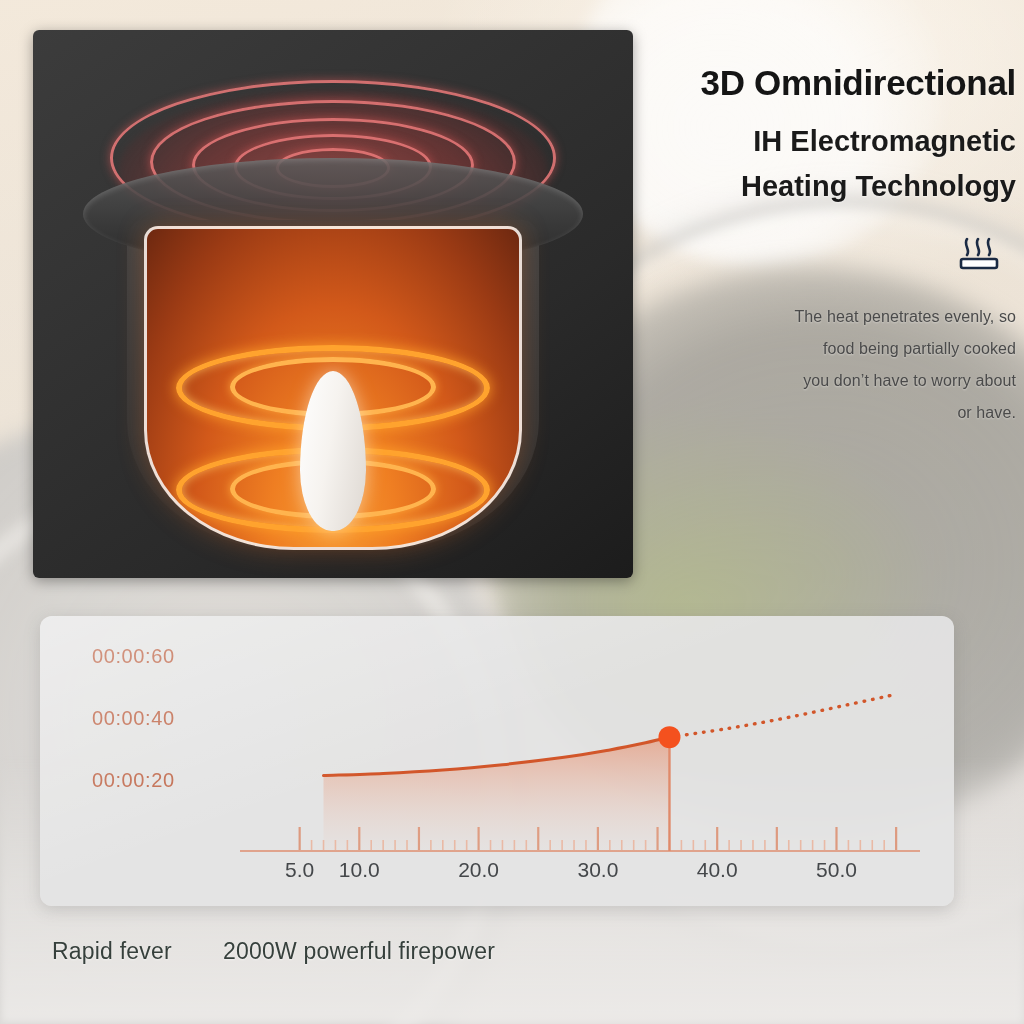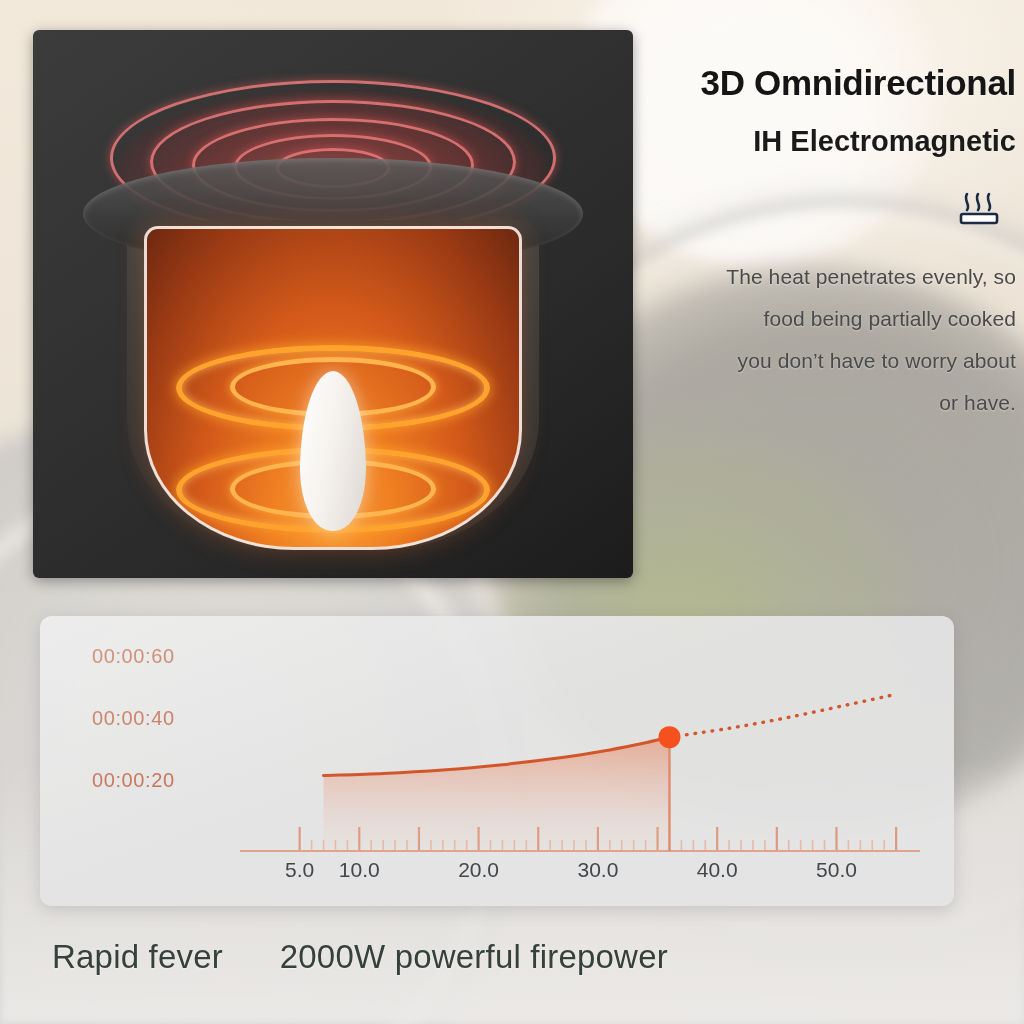--- a/index.html
+++ b/index.html
@@ -232,21 +232,21 @@
     text-shadow: 0 1px 2px rgba(255,255,255,0.45);
   }
   .steam-icon-wrap {
     margin-top: 22px;
     display: flex;
     justify-content: flex-end;
     padding-right: 14px;
   }
   .body-copy {
     margin-top: 26px;
-    font-size: 21px;
+    font-size: 16px;
     line-height: 2.0;
     color: #4a4a4a;
     letter-spacing: 0.1px;
     text-shadow: 0 1px 2px rgba(255,255,255,0.4);
   }
   .body-copy div { white-space: nowrap; }
 
   
   .chart-card {
     position: absolute;
@@ -294,21 +294,21 @@
     font-size: 21px;
     color: #44474a;
     transform: translateX(-50%);
   }
 
   
   .caption {
     position: absolute;
     left: 52px;
     top: 938px;
-    font-size: 33px;
+    font-size: 23px;
     color: #36403c;
     letter-spacing: 0.2px;
     text-shadow: 0 1px 2px rgba(255,255,255,0.55);
   }
   .caption .gap { display: inline-block; width: 38px; }
 </style>
 </head>
 <body>
 
 <div id="page">
@@ -343,20 +343,21 @@
       <div class="coil" style="top:218px; width:302px; height:74px;"></div>
       <div class="coil-inner" style="top:230px; width:196px; height:50px;"></div>
       <div class="grain"></div>
     </div>
   </div>
 
   <div class="text-col">
     <div class="headline-1">3D Omnidirectional</div>
     <div class="headline-2">
       <div>IH Electromagnetic</div>
+      <div>Heating Technology</div>
     </div>
 
     <div class="steam-icon-wrap">
       <span>
         <svg width="46" height="40" viewBox="0 0 46 40">
           <g fill="none" stroke="#1b2b44" stroke-width="2.6" stroke-linecap="round">
             <path d="M11 24 C 15 19, 7 14, 11 8"></path>
             <path d="M22 24 C 26 19, 18 14, 22 8"></path>
             <path d="M33 24 C 37 19, 29 14, 33 8"></path>
           </g>

